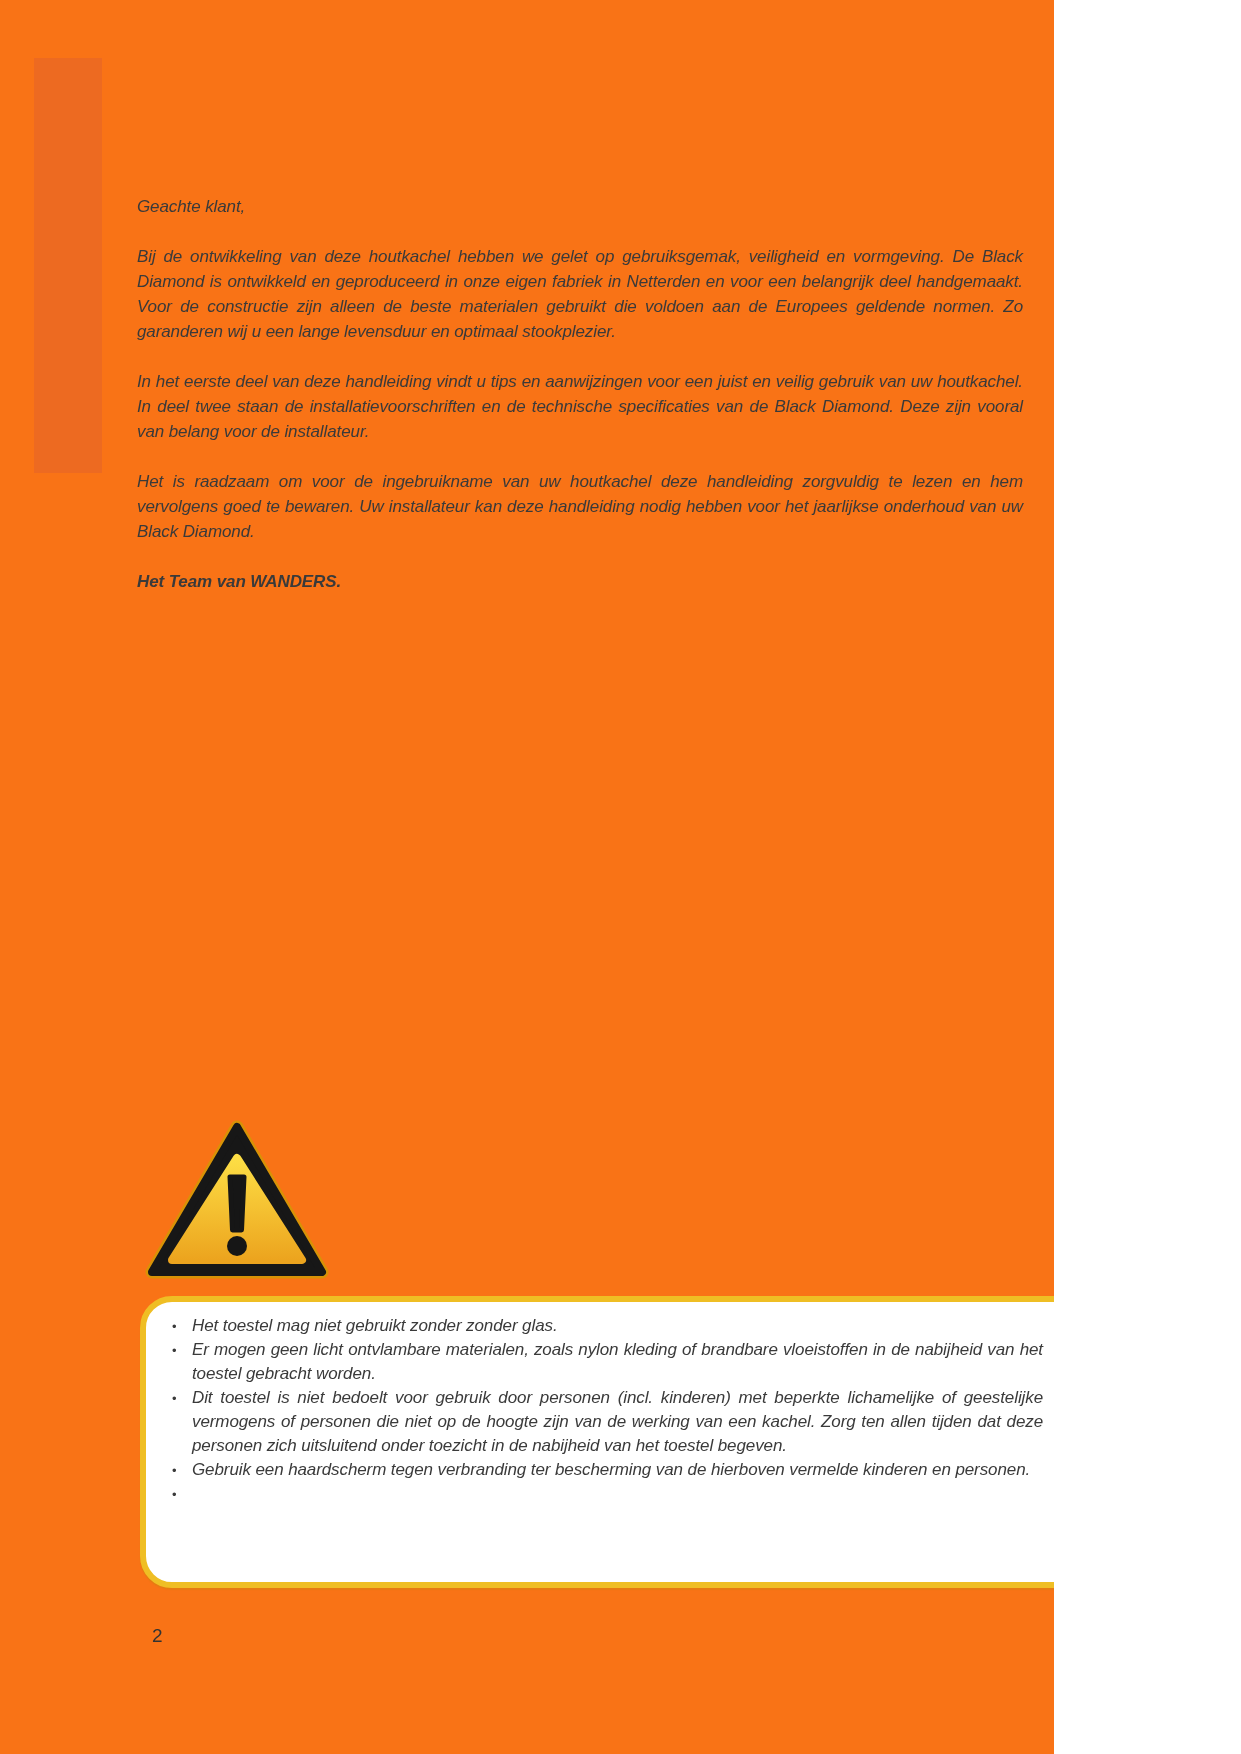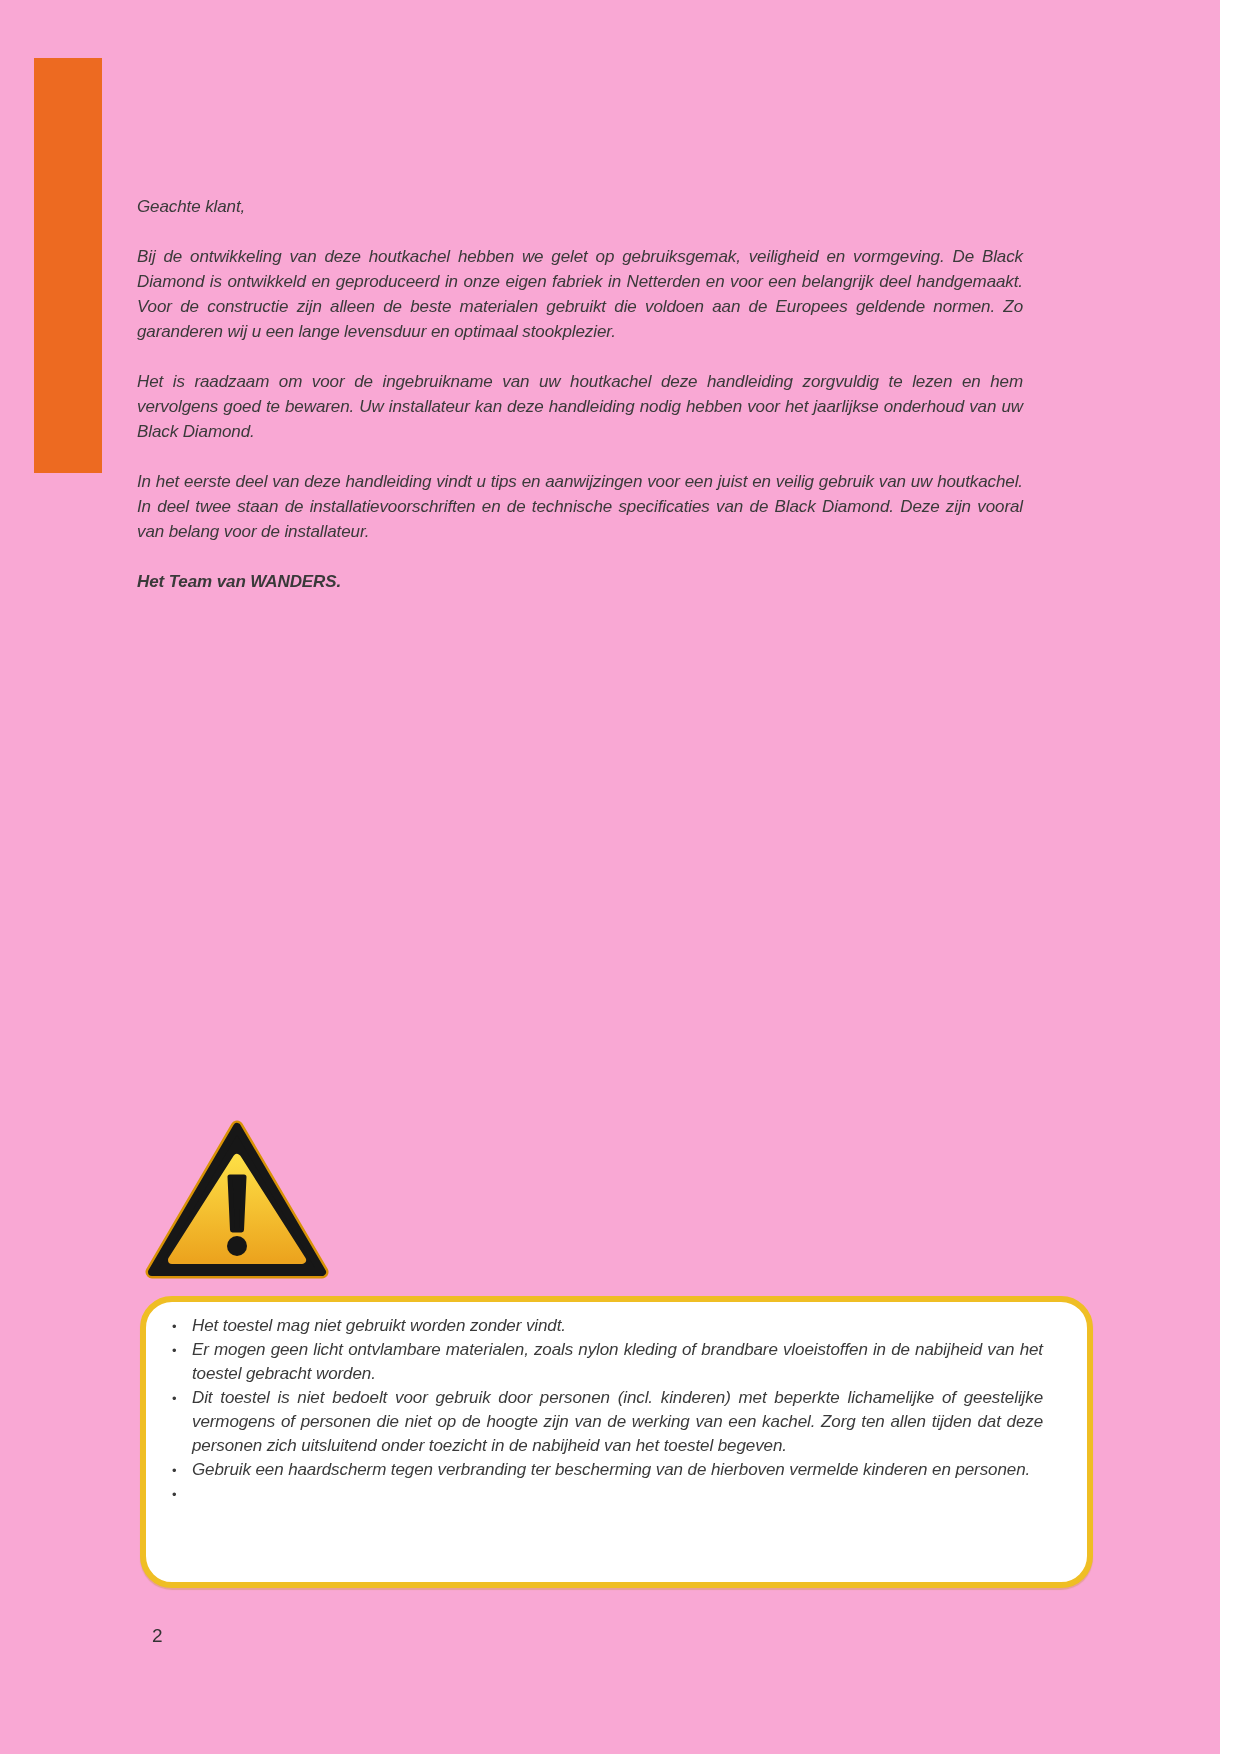--- a/index.html
+++ b/index.html
@@ -1,17 +1,17 @@
 <!DOCTYPE html>
 <html><head>
 <meta charset="utf-8">
 <style>
   html, body { margin:0; padding:0; background:#ffffff; }
   .page {
-    position:relative; width:1220px; height:1754px; background:#f9a8d4;
+    position:relative; width:1054px; height:1754px; background:#f97316;
     overflow:hidden; font-family:"Liberation Sans", sans-serif; color:#3a3a3a;
   }
   .orange-bar {
     position:absolute; left:34px; top:58px; width:68px; height:415px;
     background:#ED6A21;
   }
   .letter {
     position:absolute; left:137px; top:194px; width:886px;
     font-style:italic; font-size:17px; line-height:25px; letter-spacing:-0.1px;
   }
@@ -37,22 +37,22 @@
 </head>
 <body>
 
 <div class="page">
 
   <div class="orange-bar"></div>
 
   <div class="letter">
     <p>Geachte klant,</p>
     <p class="jst">Bij de ontwikkeling van deze houtkachel hebben we gelet op gebruiksgemak, veiligheid en vormgeving. De Black Diamond is ontwikkeld en geproduceerd in onze eigen fabriek in Netterden en voor een belangrijk deel handgemaakt. Voor de constructie zijn alleen de beste materialen gebruikt die voldoen aan de Europees geldende normen. Zo garanderen wij u een lange levensduur en optimaal stookplezier.</p>
+    <p class="jst">In het eerste deel van deze handleiding vindt u tips en aanwijzingen voor een juist en veilig gebruik van uw houtkachel. In deel twee staan de installatievoorschriften en de technische specificaties van de Black Diamond. Deze zijn vooral van belang voor de installateur.</p>
     <p class="jst">Het is raadzaam om voor de ingebruikname van uw houtkachel deze handleiding zorgvuldig te lezen en hem vervolgens goed te bewaren. Uw installateur kan deze handleiding nodig hebben voor het jaarlijkse onderhoud van uw Black Diamond.</p>
-    <p class="jst">In het eerste deel van deze handleiding vindt u tips en aanwijzingen voor een juist en veilig gebruik van uw houtkachel. In deel twee staan de installatievoorschriften en de technische specificaties van de Black Diamond. Deze zijn vooral van belang voor de installateur.</p>
     <p class="signoff">Het Team van WANDERS.</p>
   </div>
 
   <div class="tri-wrap">
     <svg viewBox="0 0 200 172" xmlns="http://www.w3.org/2000/svg" aria-hidden="true">
       <defs>
         <linearGradient id="triFill" x1="0" y1="0" x2="0" y2="1">
           <stop offset="0" stop-color="#FDDE45"></stop>
           <stop offset="1" stop-color="#ECA41E"></stop>
         </linearGradient>
@@ -68,21 +68,21 @@
 
       <circle cx="100" cy="133" r="10" fill="#161616"></circle>
     </svg>
   </div>
 
   <div class="warnbox">
     <ul>
 
         <li>
           <span class="bullet">•</span>
-          <span>Het toestel mag niet gebruikt worden zonder vindt.</span>
+          <span>Het toestel mag niet gebruikt zonder zonder glas.</span>
         </li>
 
         <li>
           <span class="bullet">•</span>
           <span>Er mogen geen licht ontvlambare materialen, zoals nylon kleding of brandbare vloeistoffen in de nabijheid van  het toestel gebracht worden.</span>
         </li>
 
         <li>
           <span class="bullet">•</span>
           <span>Dit toestel is niet bedoelt voor gebruik door personen (incl. kinderen) met beperkte lichamelijke of geestelijke vermogens of personen die niet op de hoogte zijn van de werking van een kachel. Zorg ten allen tijden dat deze personen zich uitsluitend onder toezicht in de nabijheid van het toestel begeven.</span>

